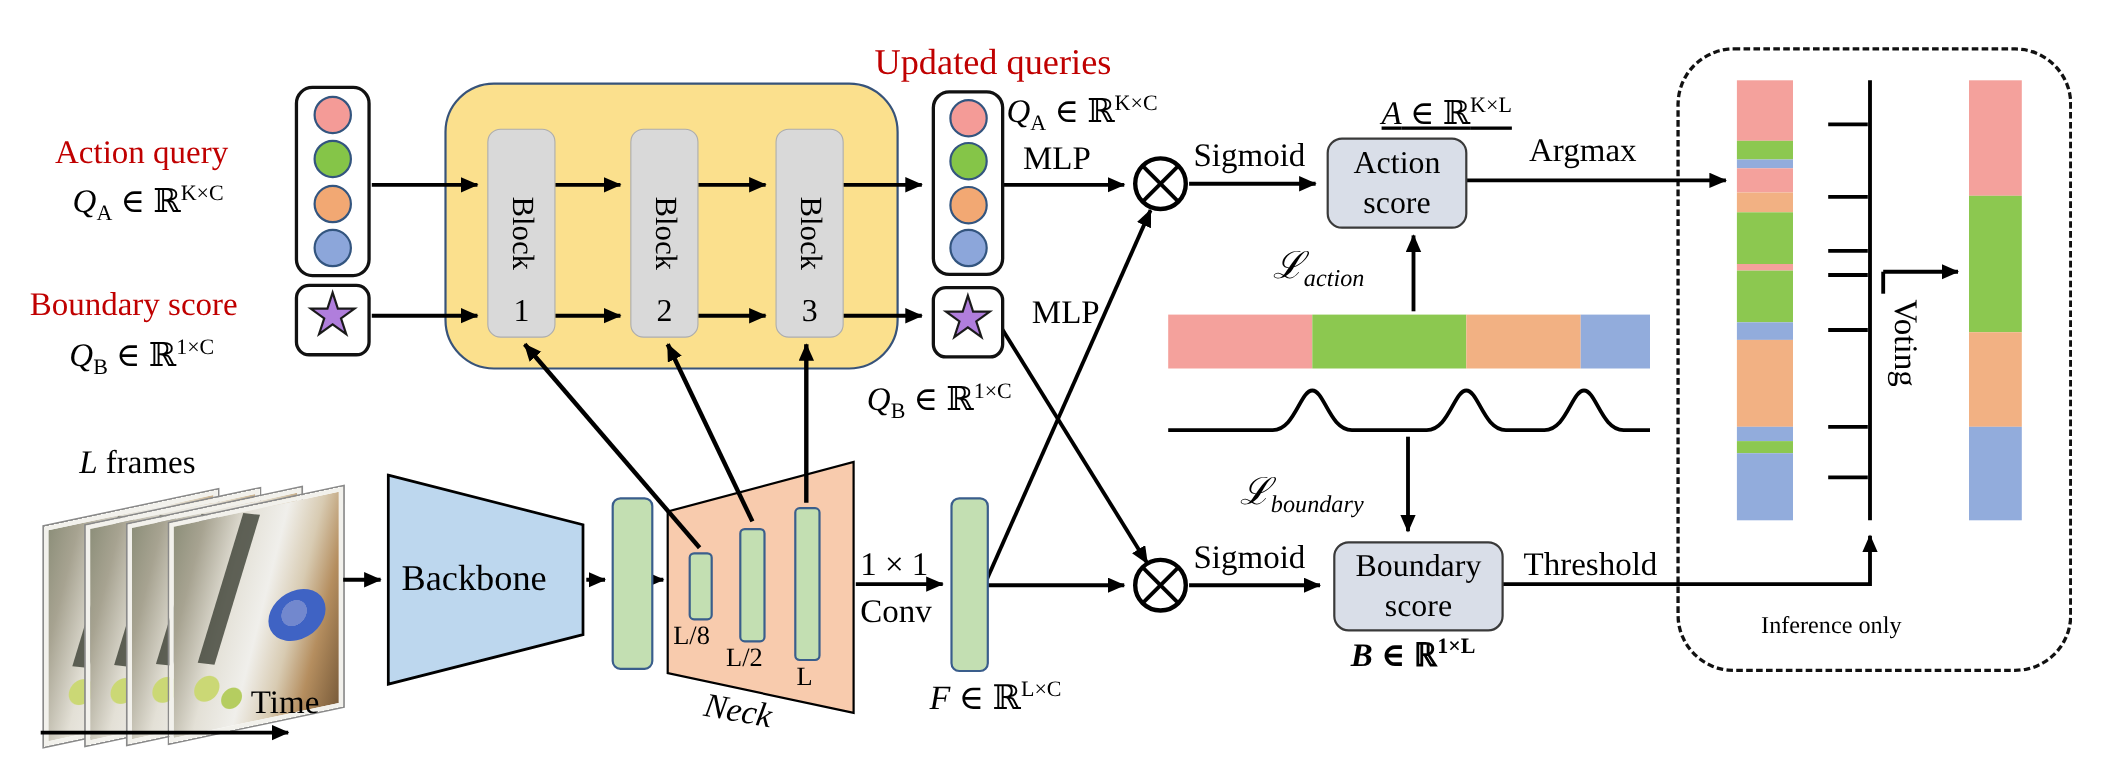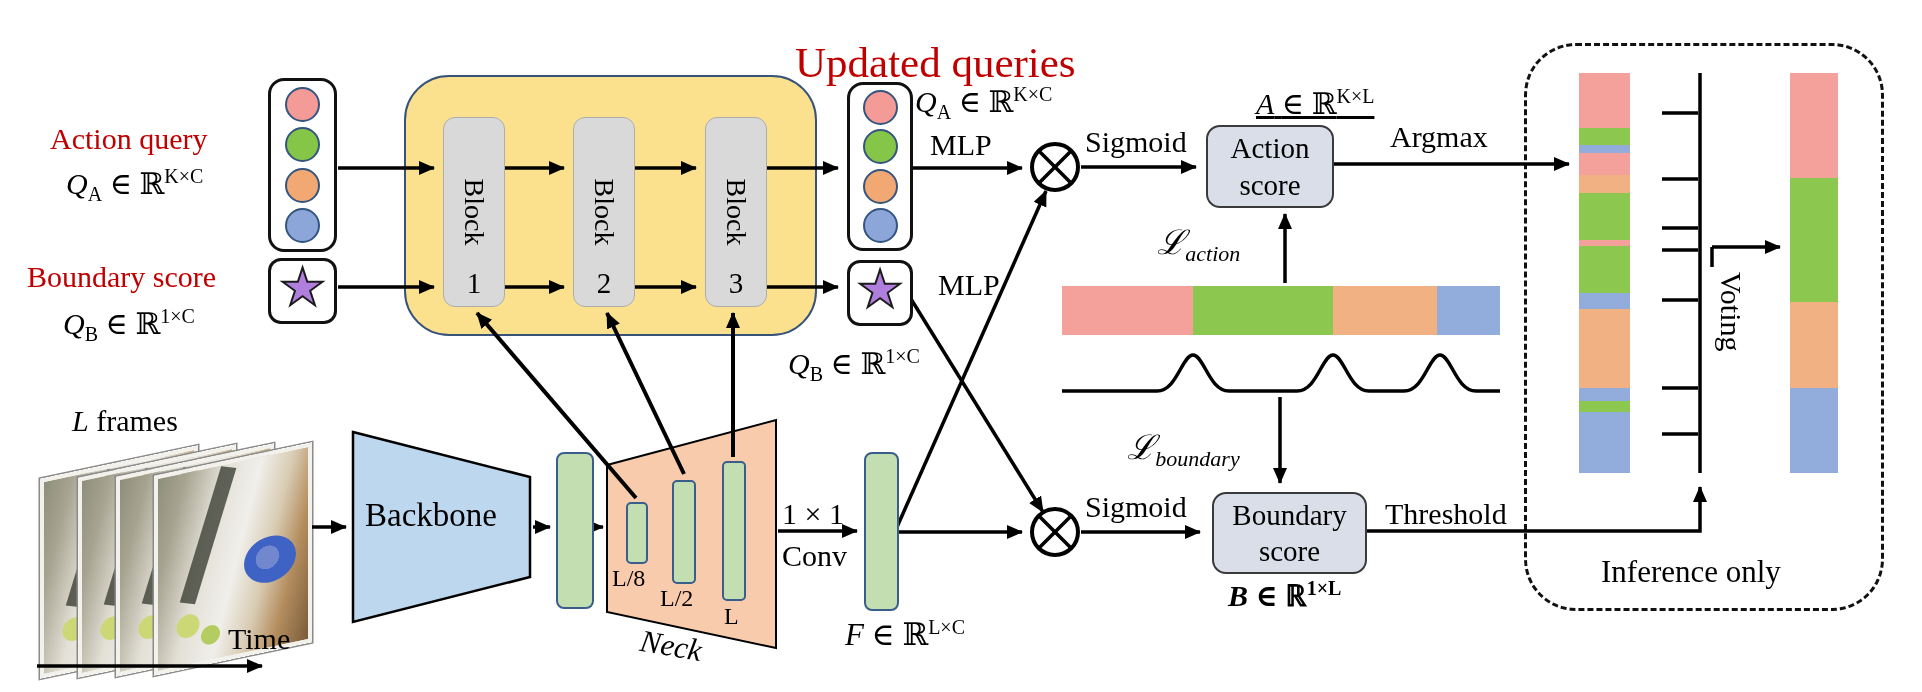--- a/index.html
+++ b/index.html
@@ -84,21 +84,21 @@
   </div>
   <div class="block" style="left:573px;top:117px;width:60px;height:188px;">
     <span class="block-word">Block</span>
     <span class="block-num">2</span>
   </div>
   <div class="block" style="left:705px;top:117px;width:60px;height:188px;">
     <span class="block-word">Block</span>
     <span class="block-num">3</span>
   </div>
 
-  <div class="lbl red" style="left:795px;top:40px;font-size:43px;">Updated queries</div>
+  <div class="lbl red" style="left:795px;top:40px;font-size:33px;">Updated queries</div>
   <div class="qbox" style="left:847px;top:82px;width:60px;height:163px;">
       <div class="qcircle" style="background: rgb(244, 155, 151);"></div>
       <div class="qcircle" style="background: rgb(133, 197, 72);"></div>
       <div class="qcircle" style="background: rgb(242, 168, 115);"></div>
       <div class="qcircle" style="background: rgb(140, 166, 218);"></div>
     </div>
   <div class="lbl math" style="left:915px;top:84px;">
     <i>Q</i><sub>A</sub>
     <span>∈ ℝ</span><sup>K×C</sup>
   </div>
@@ -161,21 +161,21 @@
       <div style="height: 11px; background: rgb(140, 200, 80);"></div>
       <div style="height: 61px; background: rgb(146, 172, 220);"></div>
     </div>
   <div class="vbar" style="left:1790px;top:73px;width:48px;height:400px;">
       <div style="height: 105px; background: rgb(244, 161, 156);"></div>
       <div style="height: 124px; background: rgb(140, 200, 80);"></div>
       <div style="height: 86px; background: rgb(242, 177, 131);"></div>
       <div style="height: 85px; background: rgb(146, 172, 220);"></div>
     </div>
   <div class="lbl rot90" style="left:1692px;top:296px;">Voting</div>
-  <div class="lbl" style="left:1601px;top:556px;font-size:31px;font-family:Liberation Serif, serif;">Inference only</div>
+  <div class="lbl" style="left:1601px;top:556px;font-size:22px;font-family:Liberation Serif, serif;">Inference only</div>
 
   <div class="lbl math" style="left:60px;top:405px;margin-left:12px;">
     <i>L</i><span> frames</span>
   </div>
   <div>
     <div class="frame" style="left:40px;top:462px;">
         <div class="arm"></div>
       </div>
     <div class="frame" style="left:78px;top:461px;">
         <div class="arm"></div>
@@ -183,21 +183,21 @@
     <div class="frame" style="left:116px;top:460px;">
         <div class="arm"></div>
       </div>
     <div class="frame" style="left:154px;top:459px;">
         <div class="arm"></div>
         <div class="frisbee"></div>
       </div>
   </div>
   <div class="lbl" style="left:228px;top:623px;">Time</div>
 
-  <div class="lbl" style="left:365px;top:498px;font-size:33px;z-index:3;">Backbone</div>
+  <div class="lbl" style="left:365px;top:509px;font-size:33px;z-index:3;">Backbone</div>
   <div class="greenbar" style="left:556px;top:452px;width:34px;height:153px;"></div>
 
   <div class="greenbar" style="left:626px;top:502px;width:18px;height:58px;border-radius:5px;"></div>
   <div class="greenbar" style="left:672px;top:480px;width:20px;height:100px;border-radius:5px;"></div>
   <div class="greenbar" style="left:722px;top:461px;width:20px;height:136px;border-radius:5px;"></div>
   <div class="lbl" style="left:612px;top:566px;font-size:24px;z-index:3;">L/8</div>
   <div class="lbl" style="left:660px;top:586px;font-size:24px;z-index:3;">L/2</div>
   <div class="lbl" style="left:724px;top:604px;font-size:24px;z-index:3;">L</div>
   <div class="lbl" style="left:640px;top:630px;font-size:31px;font-style:italic;transform:rotate(10deg);z-index:3;">Neck</div>
 

